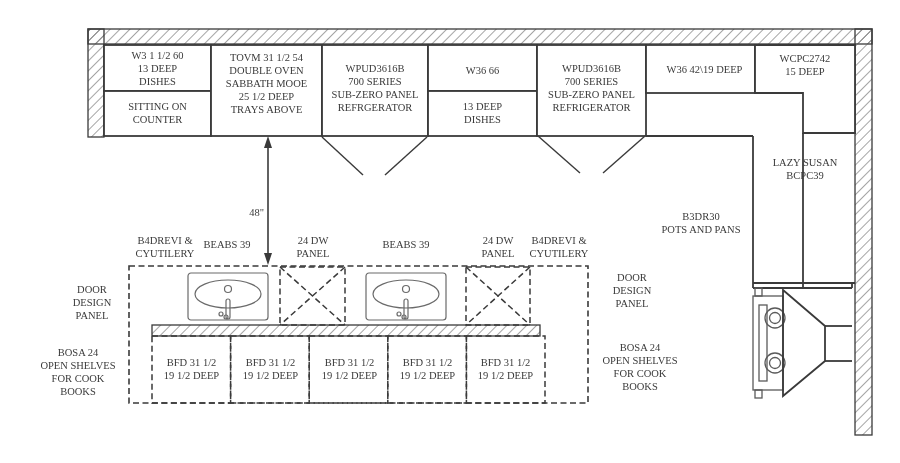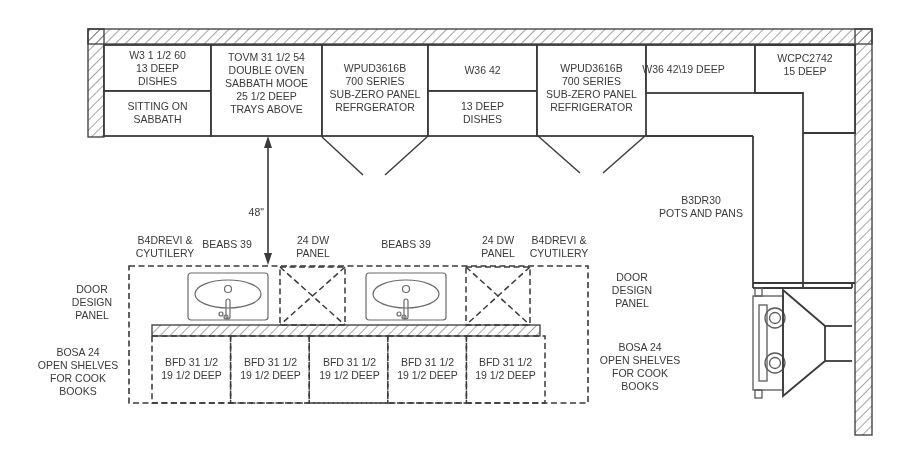--- a/index.html
+++ b/index.html
@@ -1,17 +1,17 @@
 <!DOCTYPE html>
 <html><head>
 <meta charset="utf-8">
 <style>
   html,body{margin:0;padding:0;background:#ffffff;}
   #plan{position:relative;width:900px;height:463px;background:#fff;overflow:hidden;
-        font-family:Liberation Sans, sans-serif;}
+        font-family:Liberation Serif, serif;}
   #plan svg{position:absolute;left:0;top:0;}
   .lbl{position:absolute;font-size:10.5px;line-height:13px;color:#3a3a3a;
        text-align:center;white-space:pre-line;letter-spacing:0;}
   .lbl.right{text-align:right;}
 </style>
 </head>
 <body>
 
 <div id="plan">
 
@@ -119,42 +119,44 @@
       <path d="M783,290 L825,326 L825,361 L783,396 Z"></path>
       <line x1="825" y1="326" x2="852" y2="326"></line>
       <line x1="825" y1="361" x2="852" y2="361"></line>
     </g>
   </svg>
 
   <div class="lbl" style="left:104px;top:49px;width:107px">W3 1 1/2 60
 13 DEEP
 DISHES</div>
   <div class="lbl" style="left:104px;top:100px;width:107px">SITTING ON
-SABBATH</div>
+COUNTER</div>
   <div class="lbl" style="left:211px;top:51px;width:111px">TOVM 31 1/2 54
 DOUBLE OVEN
 SABBATH MOOE
 25 1/2 DEEP
 TRAYS ABOVE</div>
   <div class="lbl" style="left:322px;top:62px;width:106px">WPUD3616B
 700 SERIES
 SUB-ZERO PANEL
 REFRGERATOR</div>
-  <div class="lbl" style="left:428px;top:64px;width:109px">W36 42</div>
+  <div class="lbl" style="left:428px;top:64px;width:109px">W36 66</div>
   <div class="lbl" style="left:428px;top:100px;width:109px">13 DEEP
 DISHES</div>
   <div class="lbl" style="left:537px;top:62px;width:109px">WPUD3616B
 700 SERIES
 SUB-ZERO PANEL
 REFRIGERATOR</div>
-  <div class="lbl" style="left:625px;top:63px;width:117px">W36 42\19 DEEP</div>
+  <div class="lbl" style="left:646px;top:63px;width:117px">W36 42\19 DEEP</div>
   <div class="lbl" style="left:755px;top:52px;width:100px">WCPC2742
 15 DEEP</div>
 
-  <div class="lbl" style="left:640px;top:194px;width:122px">B3DR30
+  <div class="lbl" style="left:753px;top:156px;width:104px">LAZY SUSAN
+BCPC39</div>
+  <div class="lbl" style="left:640px;top:210px;width:122px">B3DR30
 POTS AND PANS</div>
 
   <div class="lbl right" style="left:228px;top:206px;width:36px">48"</div>
 
   <div class="lbl" style="left:134px;top:234px;width:62px">B4DREVI &amp;
 CYUTILERY</div>
   <div class="lbl" style="left:196px;top:238px;width:62px">BEABS 39</div>
   <div class="lbl" style="left:282px;top:234px;width:62px">24 DW
 PANEL</div>
   <div class="lbl" style="left:375px;top:238px;width:62px">BEABS 39</div>

